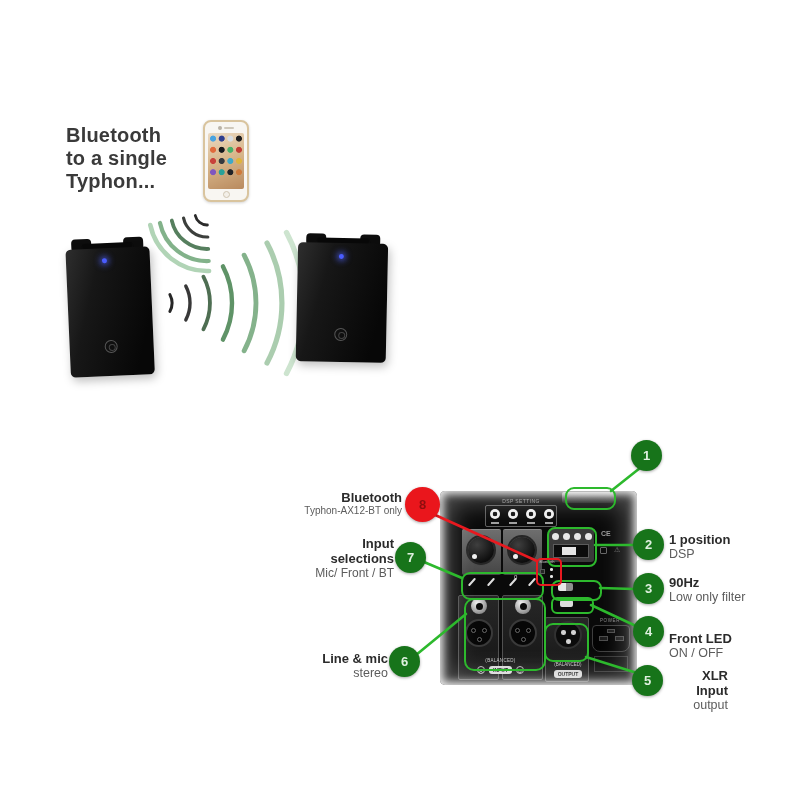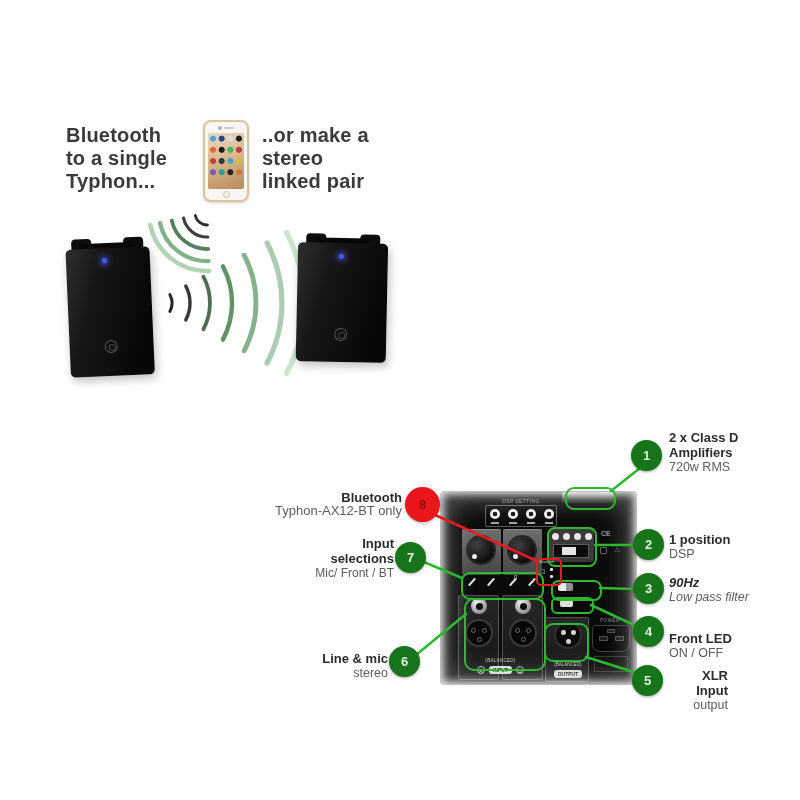--- a/index.html
+++ b/index.html
@@ -174,25 +174,25 @@
   #c7{left:395px;top:542px;}
   #c8{left:405px;top:487px;}
 
   .co-label{position:absolute;z-index:6;}
   .co-title{white-space:pre-line;font-weight:bold;font-size:13px;line-height:15px;color:#2b2b2b;}
   .co-sub{font-size:12.5px;line-height:15px;color:#5c5c5c;}
   .co-label.right{left:669px;text-align:left;}
   .co-label.left{text-align:right;}
   #lab1{top:430px;}
   #lab2{top:532px;}
-  #lab3{top:575px;font-style:italic;}
+  #lab3{top:575px;}
   #lab4{top:631px;}
   #lab5{top:668px;left:668px;width:60px;text-align:right;}
   #lab8{top:490px;right:398px;}
-  #lab8 .co-sub{font-size:13px;line-height:11px;}
+  #lab8 .co-sub{font-size:10px;line-height:11px;}
   #lab7{top:536px;right:406px;}
   #lab7 .co-sub{font-size:12px;}
   #lab6{top:651px;right:412px;}
 </style>
 </head>
 <body>
 
 <div class="diagram">
 
   <section class="illustration">
@@ -235,23 +235,20 @@
     <div class="phone">
       <div class="phone-camera"></div>
       <div class="phone-speaker"></div>
       <div class="phone-screen"></div>
       <div class="phone-home"></div>
     </div>
 
     <div class="caption" id="cap-left">Bluetooth
 to a single
 Typhon...</div>
-    <div class="caption" id="cap-right">..or make a
-stereo
-linked pair</div>
   </section>
 
   <div class="panel">
     <div class="vent"></div>
     <div class="dsp-header">DSP SETTING</div>
     <div class="dsp-strip">
       <span class="dsp-icon i1"></span>
       <span class="dsp-icon i2"></span>
       <span class="dsp-icon i3"></span>
       <span class="dsp-icon i4"></span>
@@ -354,32 +351,27 @@
 
   <div class="cnum" id="c1">1</div>
   <div class="cnum" id="c2">2</div>
   <div class="cnum" id="c3">3</div>
   <div class="cnum" id="c4">4</div>
   <div class="cnum" id="c5">5</div>
   <div class="cnum" id="c6">6</div>
   <div class="cnum" id="c7">7</div>
   <div class="cnum red" id="c8">8</div>
 
-  <div class="co-label right" id="lab1">
-    <div class="co-title">2 x Class D
-Amplifiers</div>
-    <div class="co-sub">720w RMS</div>
-  </div>
   <div class="co-label right" id="lab2">
     <div class="co-title">1 position</div>
     <div class="co-sub">DSP</div>
   </div>
   <div class="co-label right" id="lab3">
     <div class="co-title">90Hz</div>
-    <div class="co-sub">Low pass filter</div>
+    <div class="co-sub">Low only filter</div>
   </div>
   <div class="co-label right" id="lab4">
     <div class="co-title">Front LED</div>
     <div class="co-sub">ON / OFF</div>
   </div>
   <div class="co-label" id="lab5">
     <div class="co-title">XLR Input</div>
     <div class="co-sub">output</div>
   </div>
   <div class="co-label left" id="lab8">

